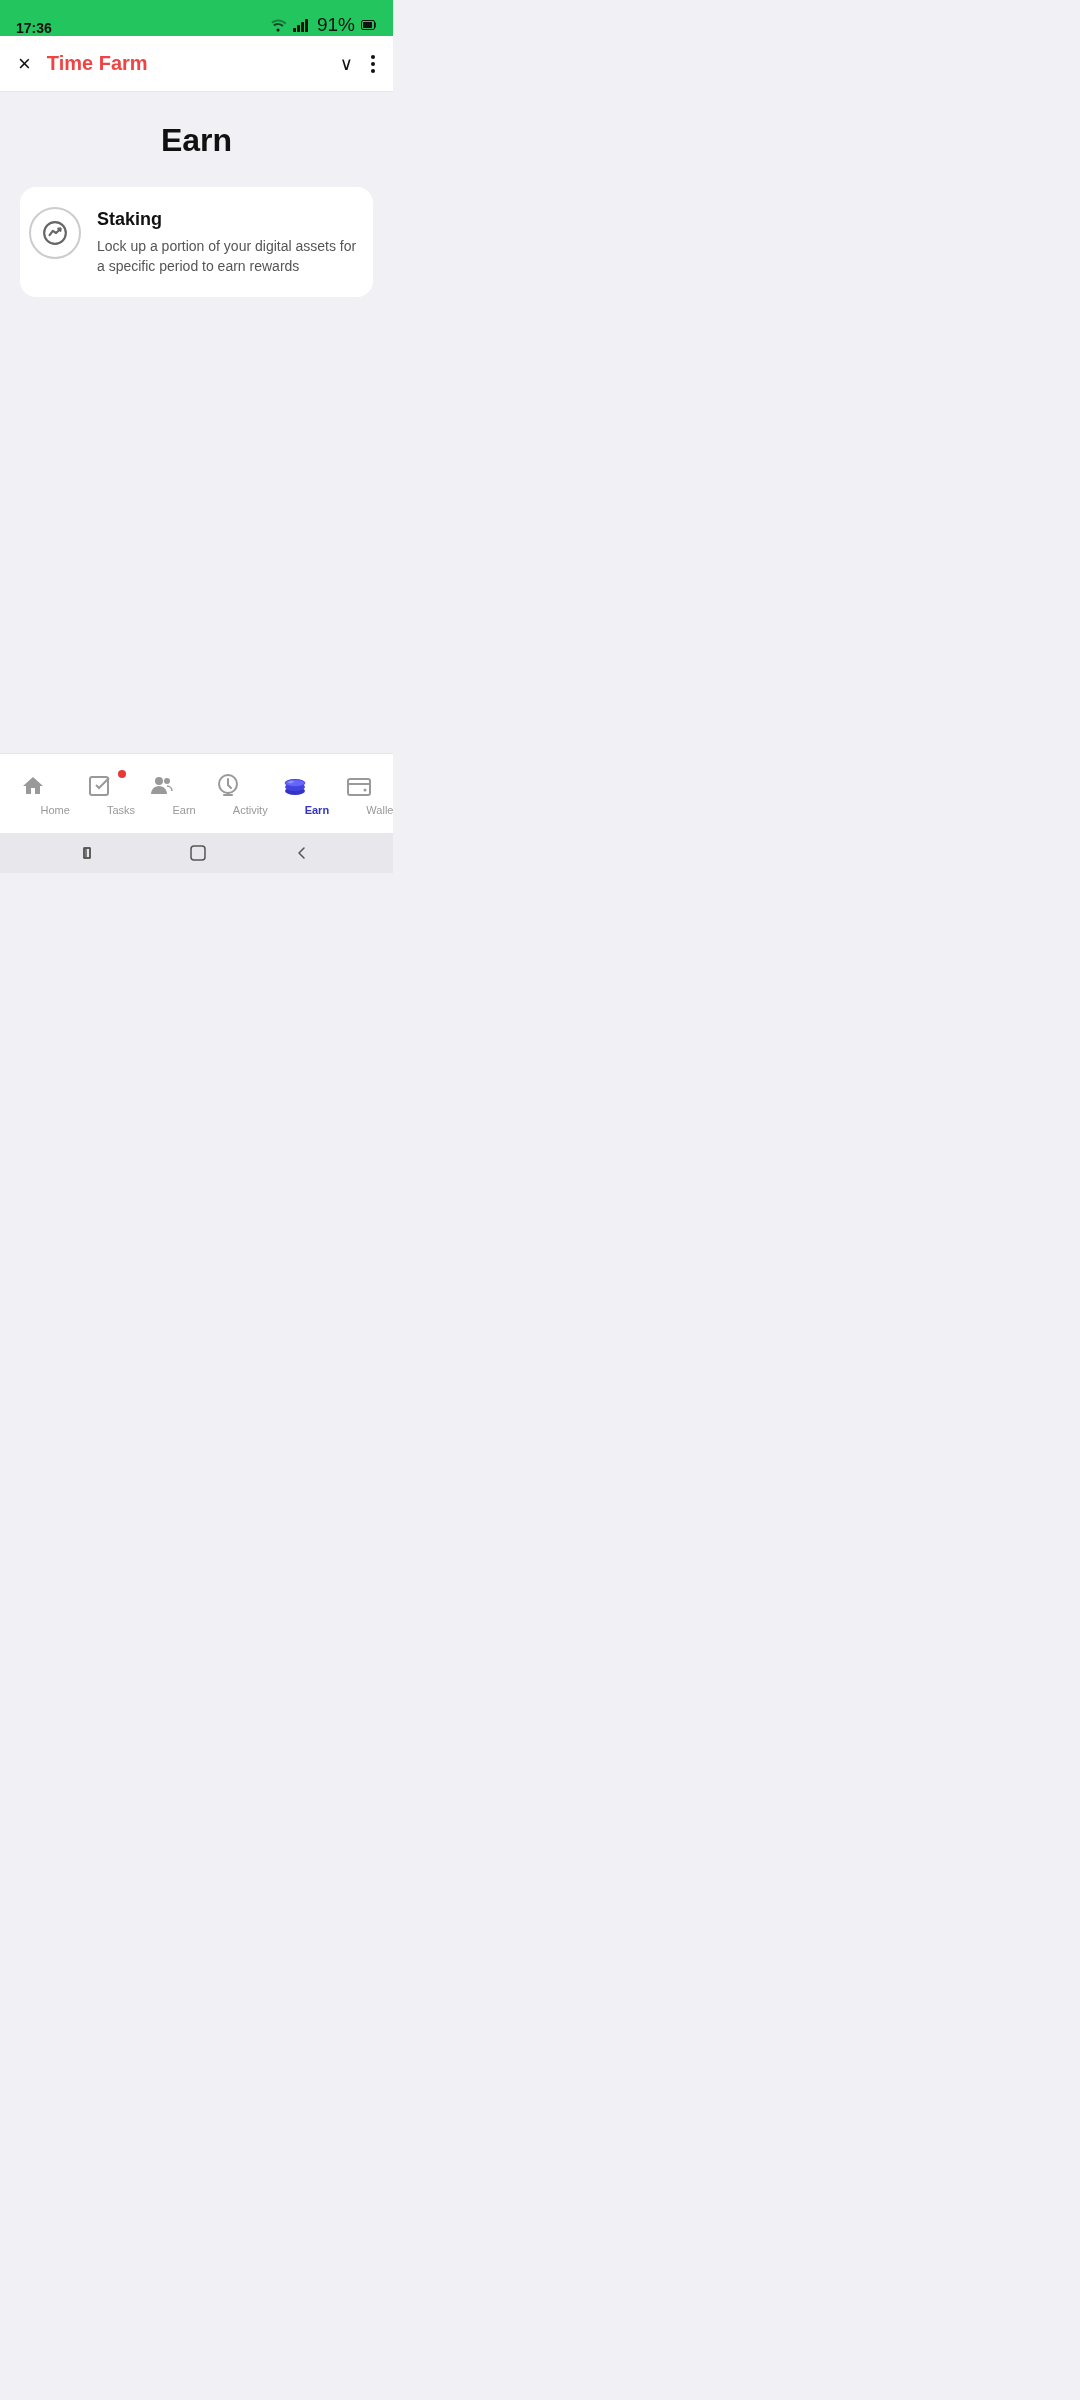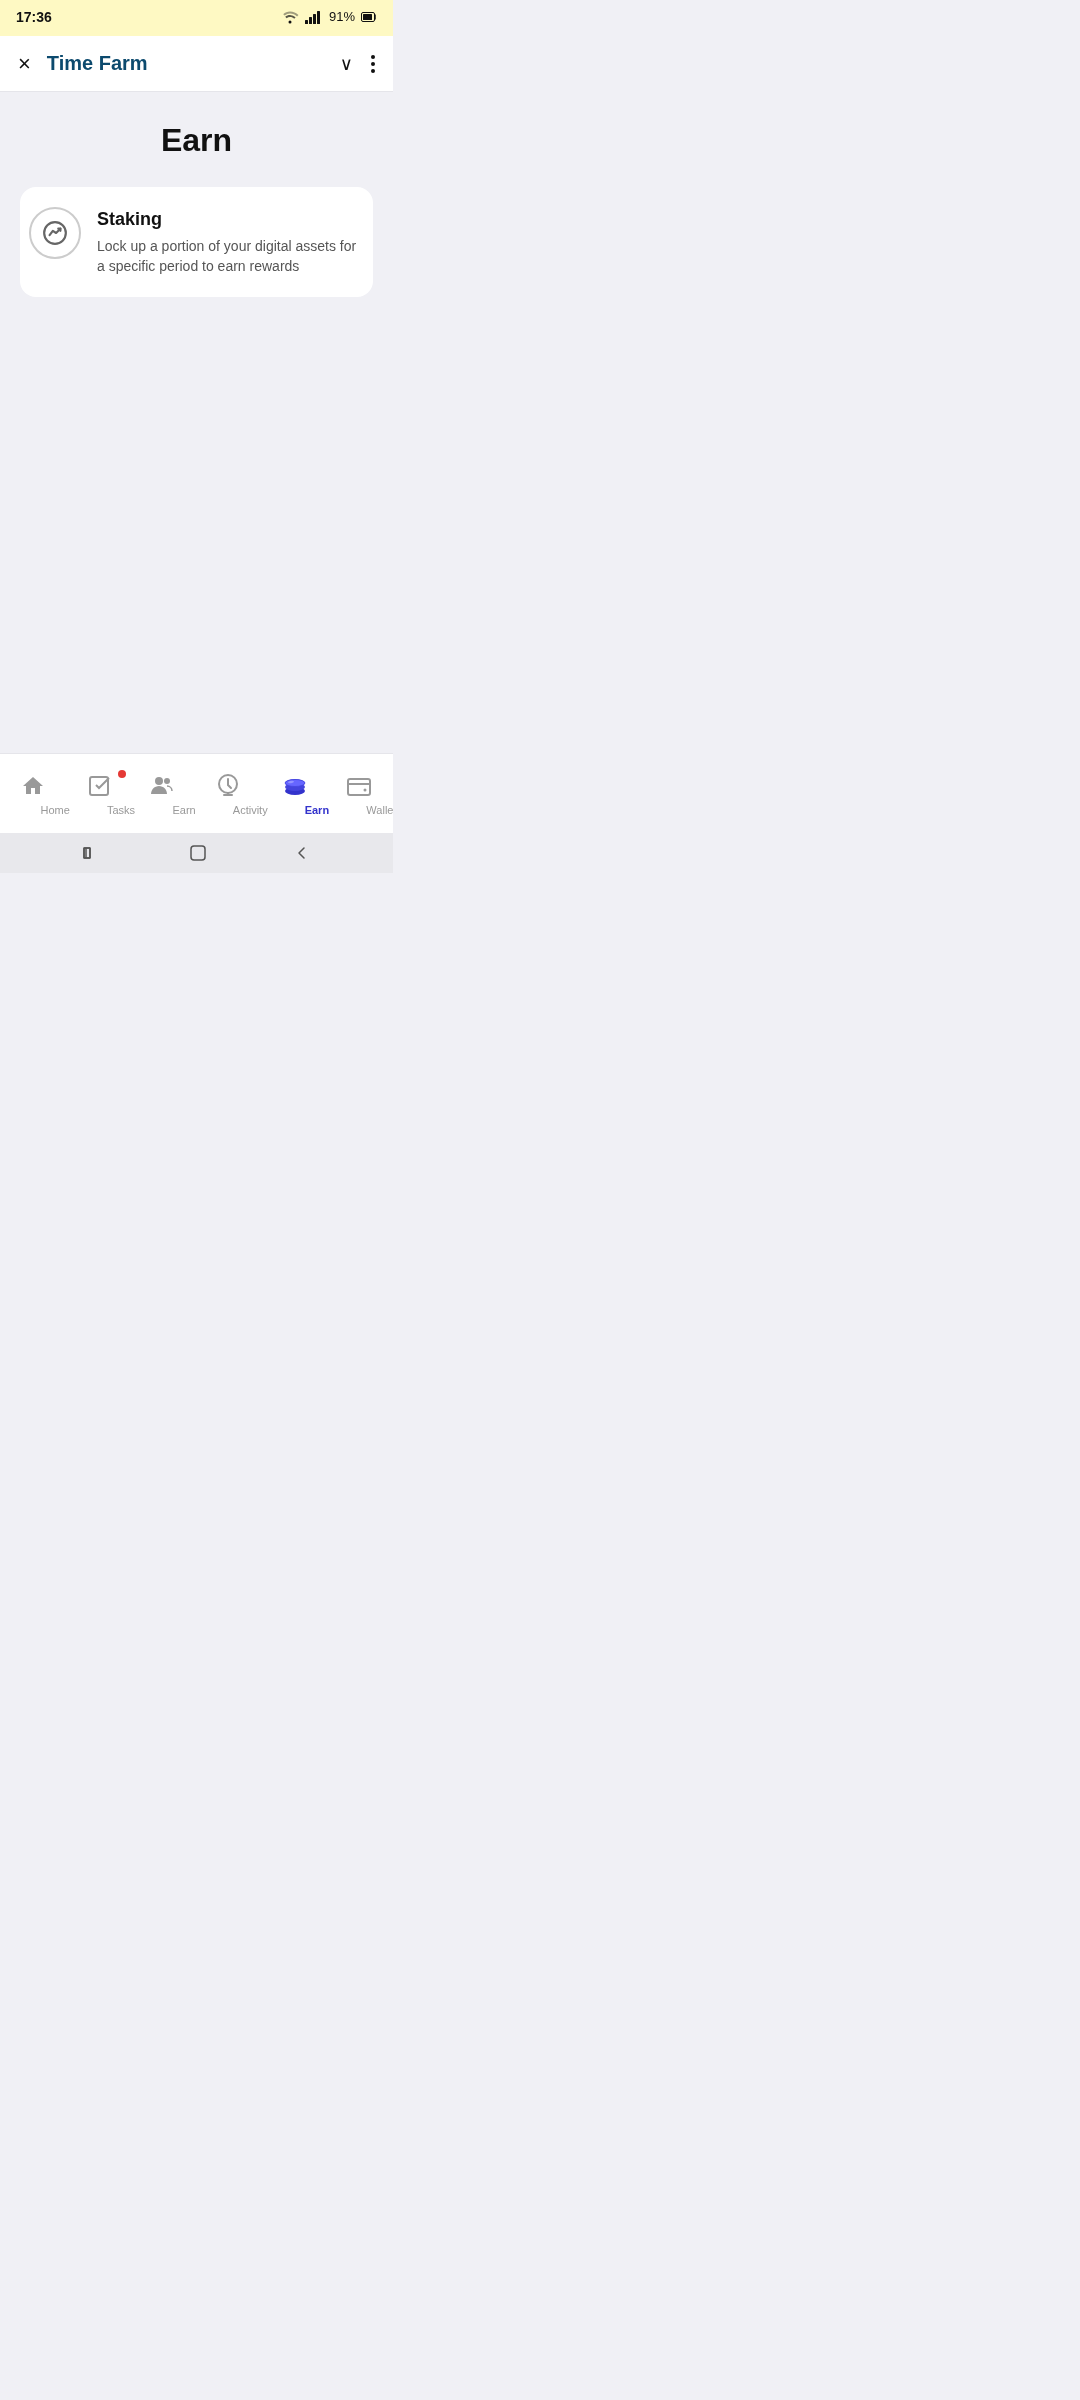--- a/index.html
+++ b/index.html
@@ -9,41 +9,41 @@
       width: 393px;
       height: 873px;
       background: #f0f0f5;
       font-family: -apple-system, BlinkMacSystemFont, 'Segoe UI', sans-serif;
       overflow: hidden;
       position: relative;
     }
 
     
     .status-bar {
-      background: #fef9c3;
+      background: #22c55e;
       height: 36px;
       display: flex;
-      align-items: flex-start;
+      align-items: flex-end;
       justify-content: space-between;
-      padding: 9px 16px;
+      padding: 0 16px;
     }
     .status-time {
       font-size: 14px;
       font-weight: 600;
       color: #111;
     }
     .status-icons {
       display: flex;
       align-items: center;
       gap: 6px;
       font-size: 12px;
       color: #111;
     }
     .status-battery {
-      font-size: 13px;
+      font-size: 19px;
       font-weight: 500;
     }
 
     
     .app-header {
       background: #fff;
       height: 56px;
       display: flex;
       align-items: center;
       justify-content: space-between;
@@ -57,21 +57,21 @@
     }
     .header-close {
       font-size: 22px;
       color: #111;
       cursor: pointer;
       font-weight: 300;
     }
     .header-title {
       font-size: 20px;
       font-weight: 600;
-      color: #0c4a6e;
+      color: #ef4444;
     }
     .header-right {
       display: flex;
       align-items: center;
       gap: 18px;
     }
     .header-chevron {
       font-size: 18px;
       color: #111;
     }

